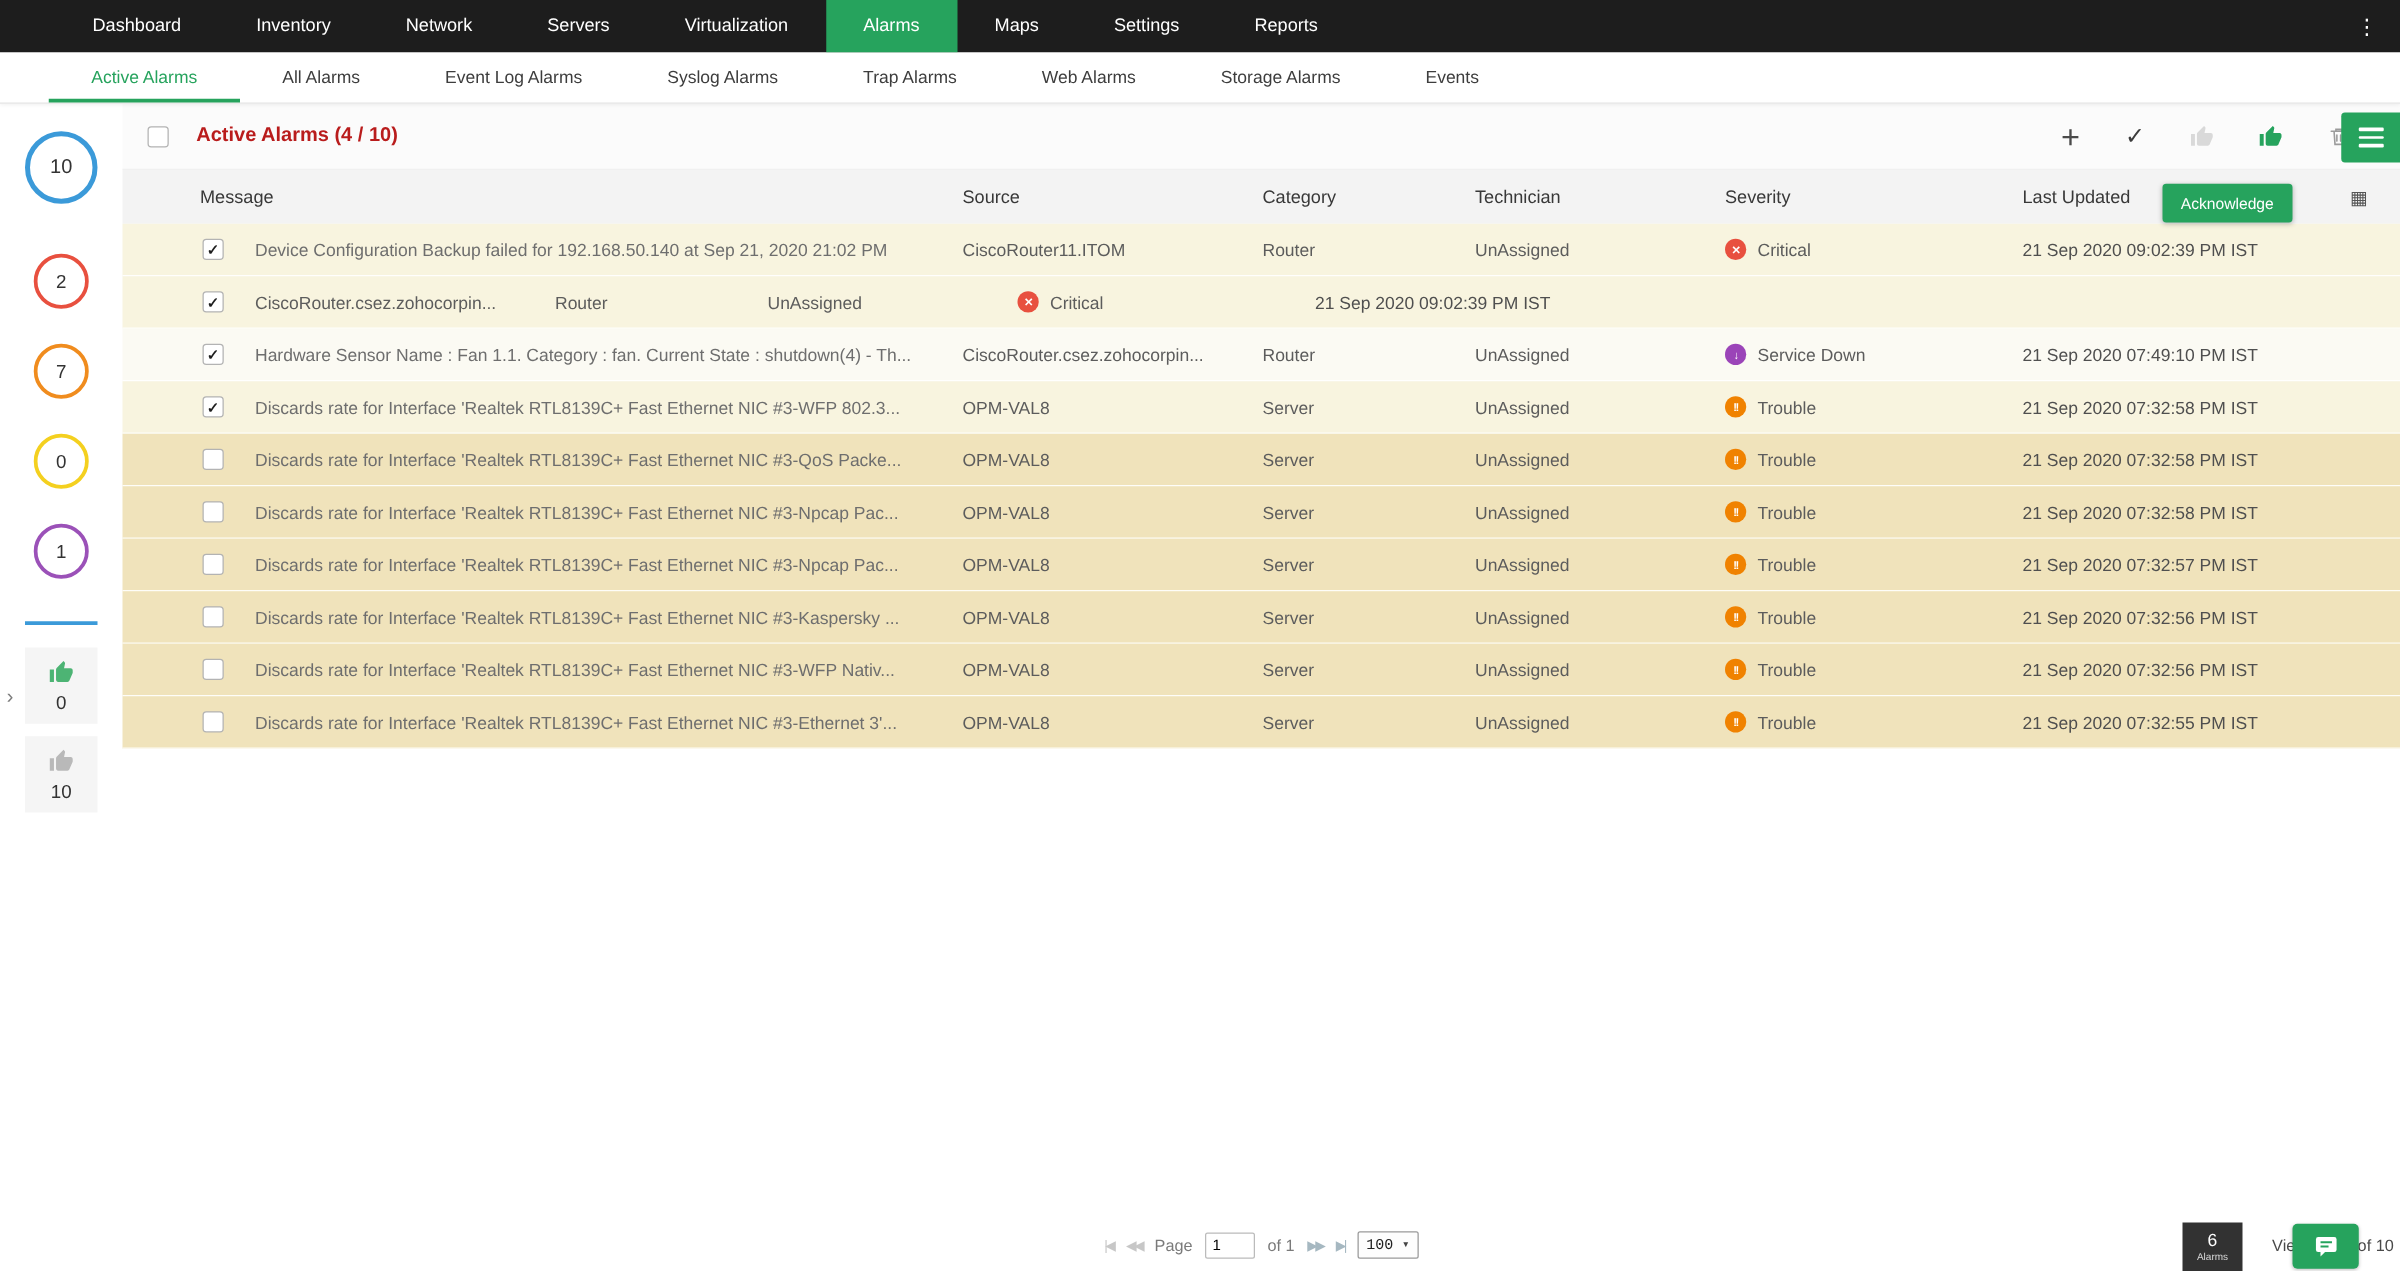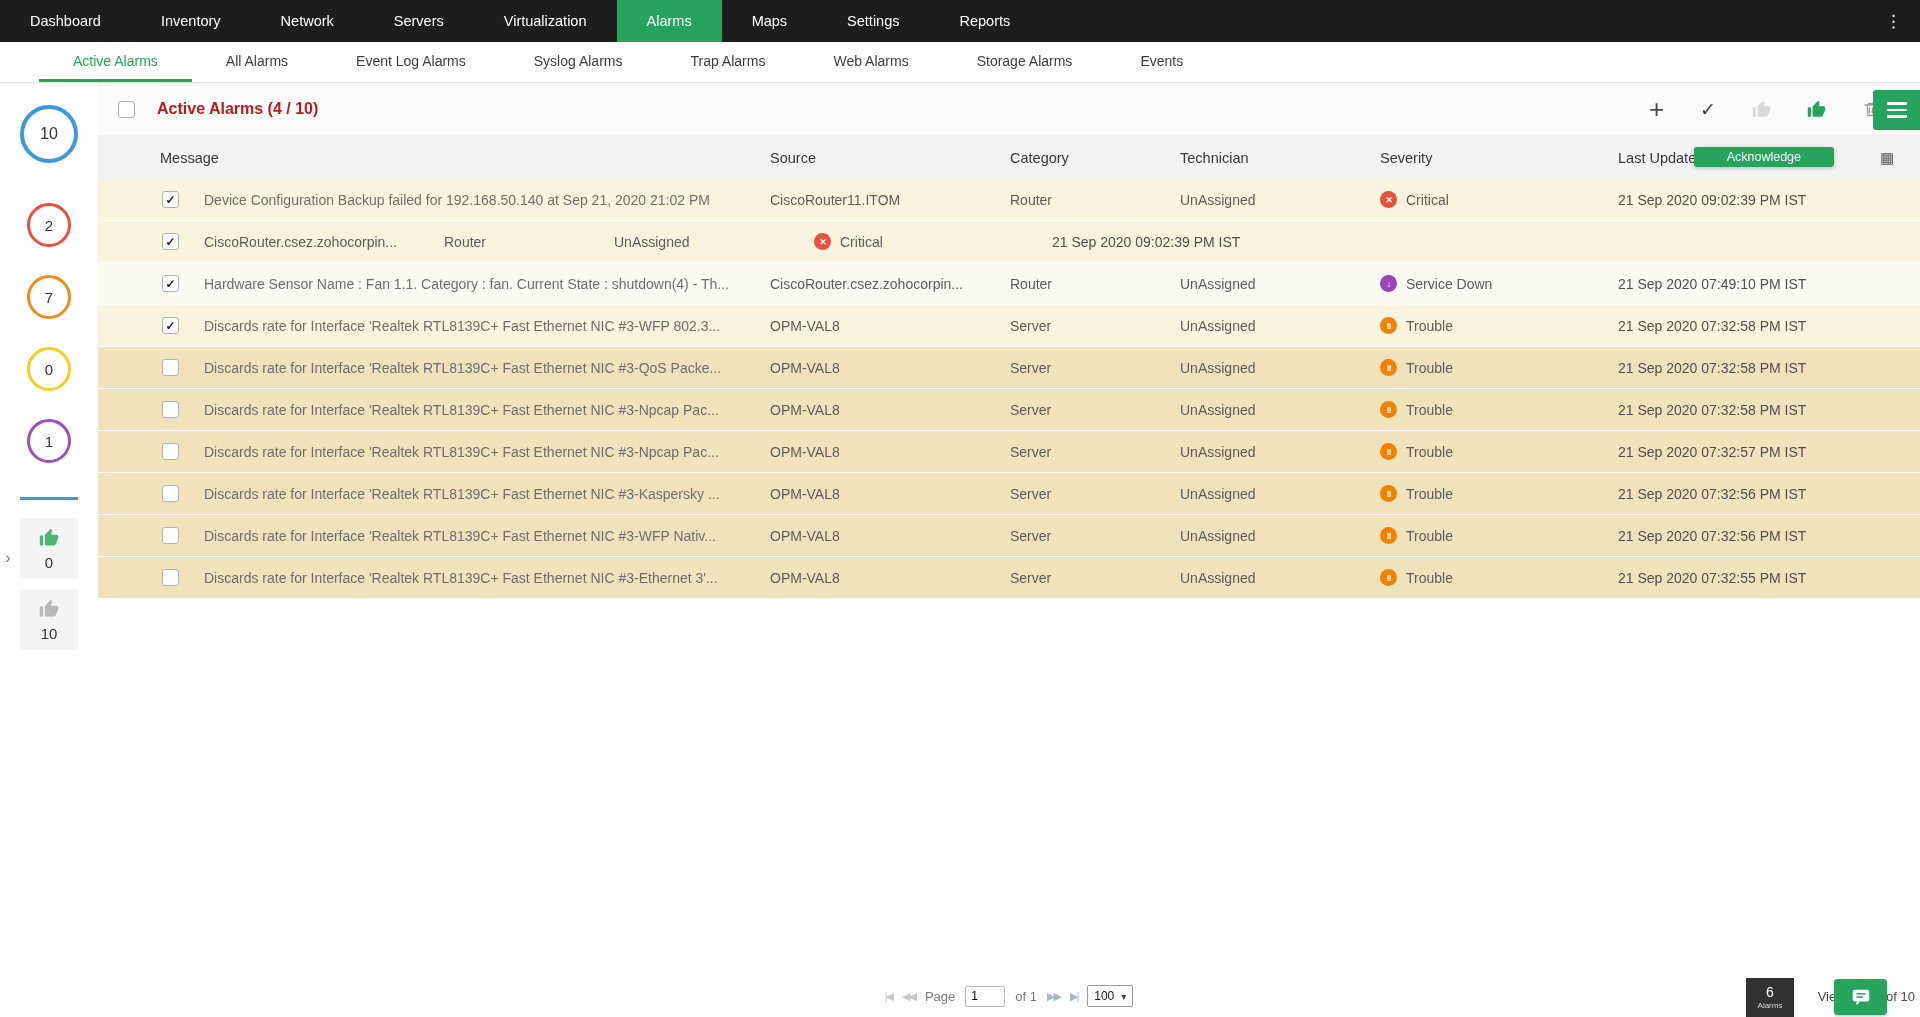--- a/index.html
+++ b/index.html
@@ -48,21 +48,21 @@
   .page-title { margin-left: 22px; font-size: 16px; font-weight: 700; color: #b91c1c; }
   .toolbar { margin-left: auto; margin-right: 40px; display: flex; align-items: center; gap: 36px; }
   .tb-icon { cursor: pointer; display: flex; align-items: center; justify-content: center; }
   .tb-plus { font-size: 26px; font-weight: 300; color: #4a4a4a; line-height: 1; }
   .tb-check { font-size: 19px; color: #3c3c3c; }
   .menu-btn { position: absolute; right: 0; top: 7px; width: 47px; height: 40px;
               background: #26a35d; border-radius: 3px 0 0 3px; display: flex;
               flex-direction: column; align-items: center; justify-content: center;
               gap: 4px; cursor: pointer; }
   .menu-btn .bar { width: 20px; height: 2.5px; background: #fff; border-radius: 1px; }
-  .tooltip { position: absolute; top: 64px; right: 86px; height: 20px; padding: 0 33px;
+  .tooltip { position: absolute; top: 64px; right: 86px; height: 31px; padding: 0 15px;
              background: #26a35d; color: #fff; font-size: 12.5px; display: flex;
              align-items: center; border-radius: 3px; z-index: 20;
              box-shadow: 0 1px 4px rgba(0,0,0,.25); }
 
   
   .thead { height: 43px; flex: none; background: #f3f3f3; display: flex; align-items: center;
            font-size: 14.5px; font-weight: 400; color: #383838; }
   .trow { height: 42px; flex: none; display: flex; align-items: center; font-size: 14px;
           color: #5c5c5c; border-bottom: 1px solid rgba(255,255,255,.9); cursor: pointer; padding-left: 44px; }
   .col-cb  { flex: 0 0 62px; padding-left: 20px; display: flex; align-items: center; }
@@ -91,40 +91,40 @@
   .pagination { position: absolute; bottom: 10px; left: 0; width: 100%; display: flex;
                 justify-content: center; align-items: center; gap: 10px; font-size: 13px;
                 color: #7a7a7a; }
   .pg-ic { font-size: 11px; letter-spacing: -2px; cursor: pointer; }
   .pg-ic.dis { color: #c7c7c7; }
   .pg-ic.nav { color: #a6b8c1; }
   .pg-input { width: 40px; height: 21px; border: 1px solid #bbb; border-radius: 2px;
               font-size: 12px; padding: 0 5px; font-family: "Liberation Sans", sans-serif; }
   .pg-size { height: 22px; border: 1px solid #999; border-radius: 2px; background: #fdfdfd;
              display: inline-flex; align-items: center; gap: 7px; padding: 0 6px;
-             font-size: 12px; color: #222; cursor: pointer; }
+             font-size: 12px; color: #222; cursor: pointer; font-family: Liberation Mono, monospace; }
   .pg-size .caret { font-size: 10px; color: #444; }
 
   .alarm-widget { position: absolute; right: 126px; bottom: 0; width: 48px; height: 39px;
                   background: #323232; color: #fff; display: flex; flex-direction: column;
                   align-items: center; justify-content: center; cursor: pointer; }
   .alarm-widget .n { font-size: 14px; line-height: 1.1; }
   .alarm-widget .l { font-size: 8px; color: #d8d8d8; }
   .records { position: absolute; right: 5px; bottom: 13px; font-size: 13px; color: #4a4a4a;
              white-space: nowrap; }
   .feedback-btn { position: absolute; right: 33px; bottom: 2px; width: 53px; height: 36px;
                   background: #26a35d; border-radius: 4px; display: flex; align-items: center;
                   justify-content: center; z-index: 6; cursor: pointer;
                   box-shadow: 0 1px 3px rgba(0,0,0,.25); }
 </style>
 </head>
 <body>
 
 <div class="topnav">
-  <div style="display:flex; align-items:stretch;">
+  <div style="display:flex; align-items:stretch;padding-left:44px;">
       <div class="topnav-item">Dashboard</div>
       <div class="topnav-item">Inventory</div>
       <div class="topnav-item">Network</div>
       <div class="topnav-item">Servers</div>
       <div class="topnav-item">Virtualization</div>
       <div class="topnav-item active">Alarms</div>
       <div class="topnav-item">Maps</div>
       <div class="topnav-item">Settings</div>
       <div class="topnav-item">Reports</div>
     </div>

